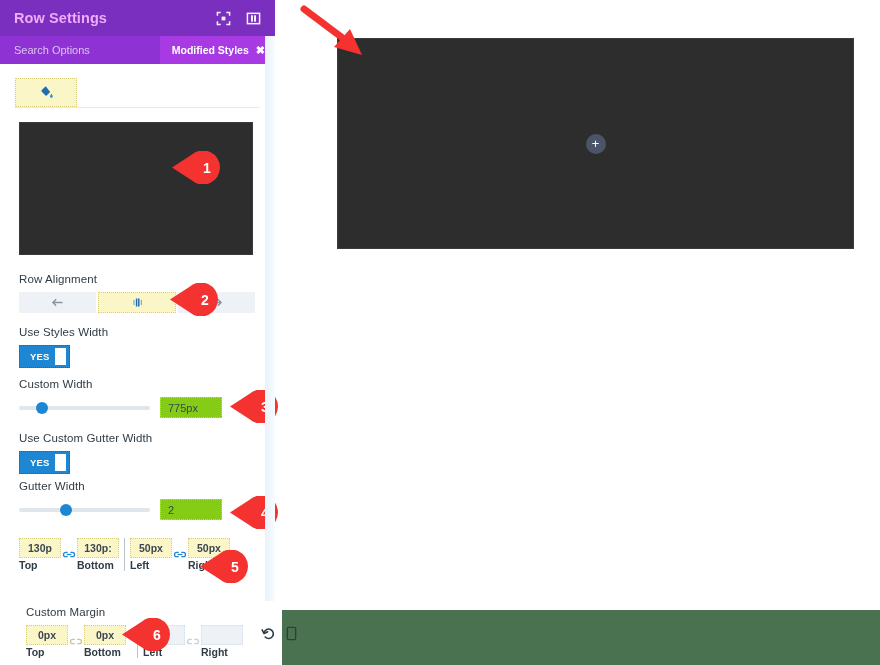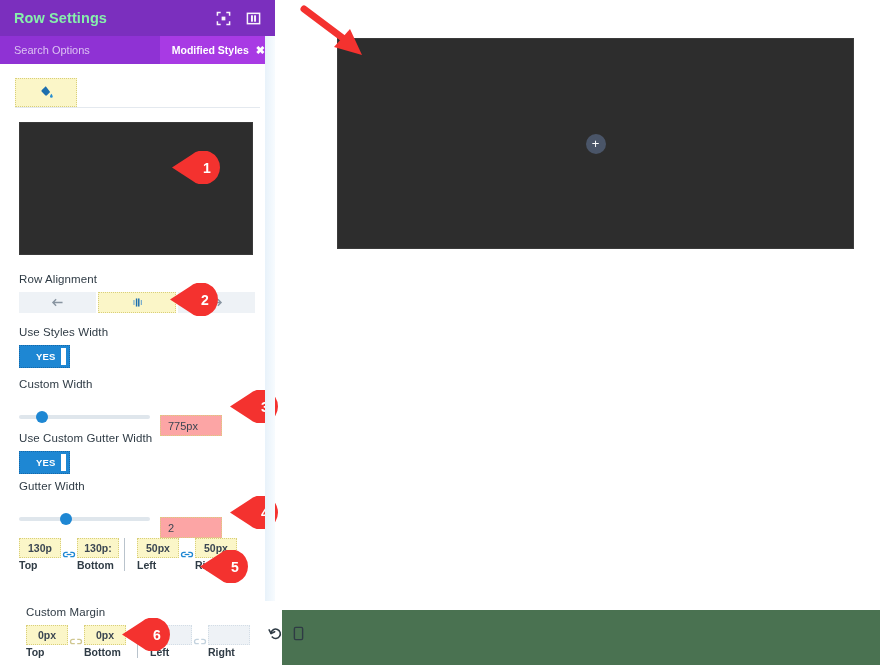--- a/index.html
+++ b/index.html
@@ -17,21 +17,21 @@
     width: 275px; height: 610px;
     background: #ffffff;
     overflow: hidden;
   }
   .panel-header {
     height: 36px; background: #7b2fbe;
     display: flex; align-items: center;
     padding: 0 14px;
   }
   .panel-title {
-    color: #86efac; font-size: 14.5px; font-weight: bold;
+    color: #f0abfc; font-size: 14.5px; font-weight: bold;
     letter-spacing: .1px; flex: 1;
   }
   .hdr-icons { display: flex; align-items: center; gap: 15px; }
   .hdr-icon { width: 15px; height: 15px; opacity: .95; cursor: pointer; display:block; }
 
   .panel-search {
     height: 28px; background: #8f32d4;
     display: flex; align-items: center;
     padding: 0 14px; position: relative;
   }
@@ -86,47 +86,46 @@
   .align-btn.sel { background: #fbf6c8; border: 1px dotted #d9cf7a; }
 
   
   .toggle {
     width: 51px; height: 23px; background: #1e87d3;
     display: flex; align-items: center; cursor: pointer;
     border: 1px dotted #1668a8;
   }
   .toggle .lbl {
     color: #fff; font-size: 9.5px; font-weight: bold;
-    padding: 0 5px 0 16px; letter-spacing: .2px;
+    padding: 0 5px 0 10px; letter-spacing: .2px;
   }
   .toggle .knob { width: 22px; height: 17px; background: #fff; margin-right: 3px; }
 
   
   .slider-row { display: flex; align-items: center; }
   .slider {
     position: relative; height: 4px; background: #dfe6ec;
     border-radius: 2px; margin-right: 10px;
   }
   .slider .knob {
     position: absolute; top: -4px; width: 12px; height: 12px;
     background: #1e87d3; border-radius: 50%;
   }
   .num-box {
-    width: 62px; height: 21px; background: #fca5a5;
+    width: 62px; height: 21px; background: #84cc16;
     border: 1px dotted #d9cf7a;
     display: flex; align-items: center;
     padding-left: 7px; font-size: 11px; color: #3b4652;
     cursor: text;
-    margin-top: 18px;
   }
 
   
   .spacing-group { display: flex; align-items: flex-start; }
   .spacing-pair { display: flex; align-items: center; position: relative; font-weight: bold; }
-  .spacing-pair.divider { border-left: 1px solid #b9c3cc; padding-left: 12px; margin-left: 5px; }
+  .spacing-pair.divider { border-left: 1px solid #b9c3cc; padding-left: 5px; margin-left: 5px; }
   .sp-cell { width: 42px; }
   .sp-val {
     height: 20px; display: flex; align-items: center; justify-content: center;
     font-size: 10.5px; color: #3b4652; overflow: hidden; cursor: text;
   }
   .sp-val.hl { background: #fbf6c8; border: 1px dotted #d9cf7a; }
   .sp-val.empty { background: #eef2f6; border: 1px dotted #d3dde6; }
   .sp-name { text-align: left; font-size: 10.5px; color: #2f3b45; margin-top: 1px; }
   .link-icon { width: 16px; display: flex; align-items: center; justify-content: center; cursor: pointer; }
 

